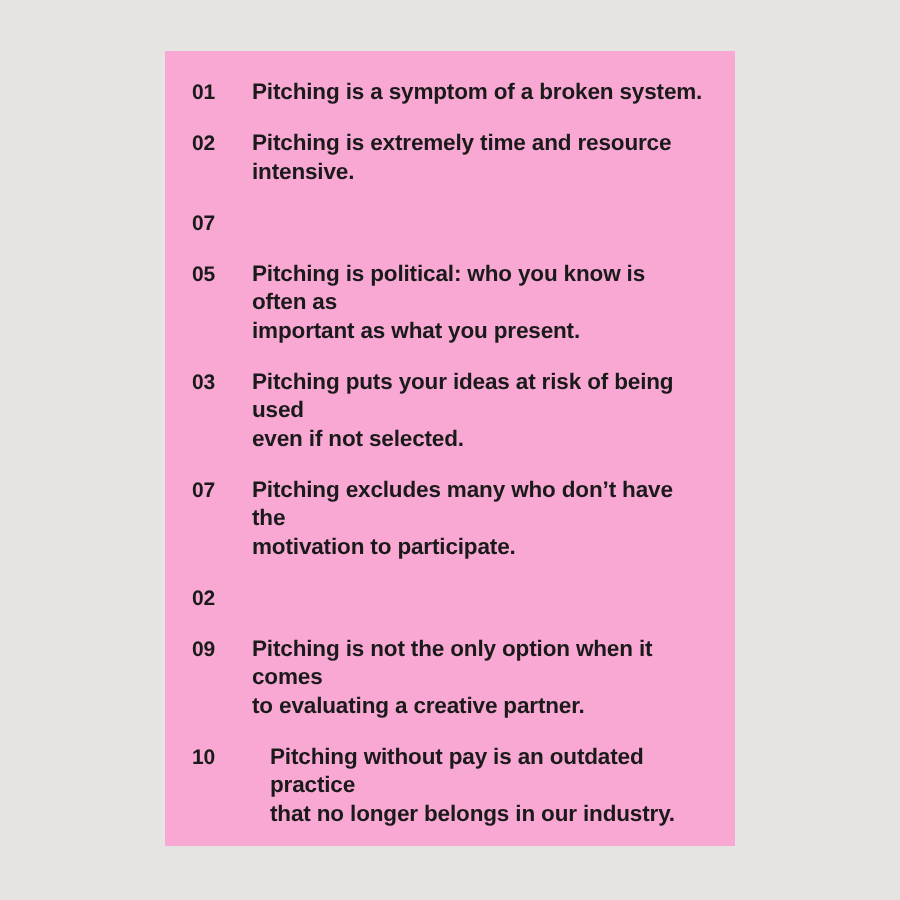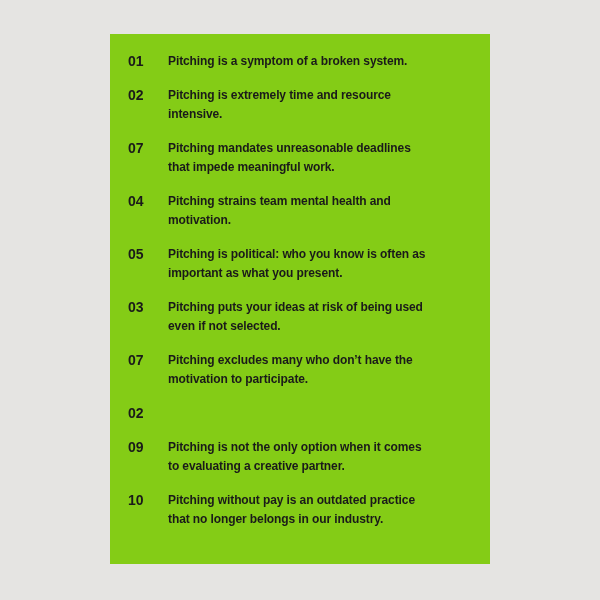--- a/index.html
+++ b/index.html
@@ -13,47 +13,48 @@
     font-family: "Liberation Sans", sans-serif;
     position: relative;
     overflow: hidden;
   }
   .card {
     position: absolute;
     left: 110px;
     top: 34px;
     width: 380px;
     height: 530px;
-    background: #84cc16;
+    background: #f9a8d4;
     box-sizing: border-box;
     padding: 18px 20px 16px 18px;
   }
   .list {
     display: flex;
     flex-direction: column;
   }
   .row {
     display: flex;
     align-items: flex-start;
     margin-bottom: 15px;
   }
   .row:last-child {
     margin-bottom: 0;
+    gap: 12px;
   }
   .num {
     flex: 0 0 40px;
     font-size: 14px;
     font-weight: 700;
     line-height: 19px;
     color: #1a1a1a;
     letter-spacing: -0.1px;
   }
   .txt {
     flex: 1 1 auto;
-    font-size: 12px;
+    font-size: 15px;
     font-weight: 700;
     line-height: 19px;
     color: #1a1a1a;
     letter-spacing: -0.1px;
     white-space: pre-line;
     max-width: 302px;
   }
 </style>
 </head>
 <body>
@@ -67,29 +68,22 @@
     </div>
 
     <div class="row">
       <span class="num">02</span>
       <span class="txt">Pitching is extremely time and resource
 intensive.</span>
     </div>
 
     <div class="row">
       <span class="num">07</span>
-      <span class="txt">Pitching mandates unreasonable deadlines
-that impede meaningful work.</span>
     </div>
 
-    <div class="row">
-      <span class="num">04</span>
-      <span class="txt">Pitching strains team mental health and
-motivation.</span>
-    </div>
 
     <div class="row">
       <span class="num">05</span>
       <span class="txt">Pitching is political: who you know is often as
 important as what you present.</span>
     </div>
 
     <div class="row">
       <span class="num">03</span>
       <span class="txt">Pitching puts your ideas at risk of being used

